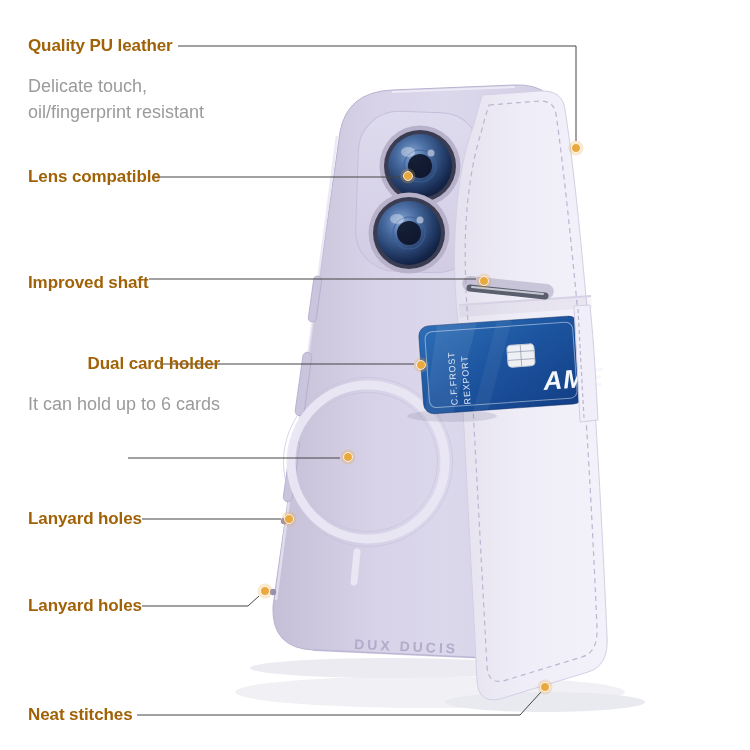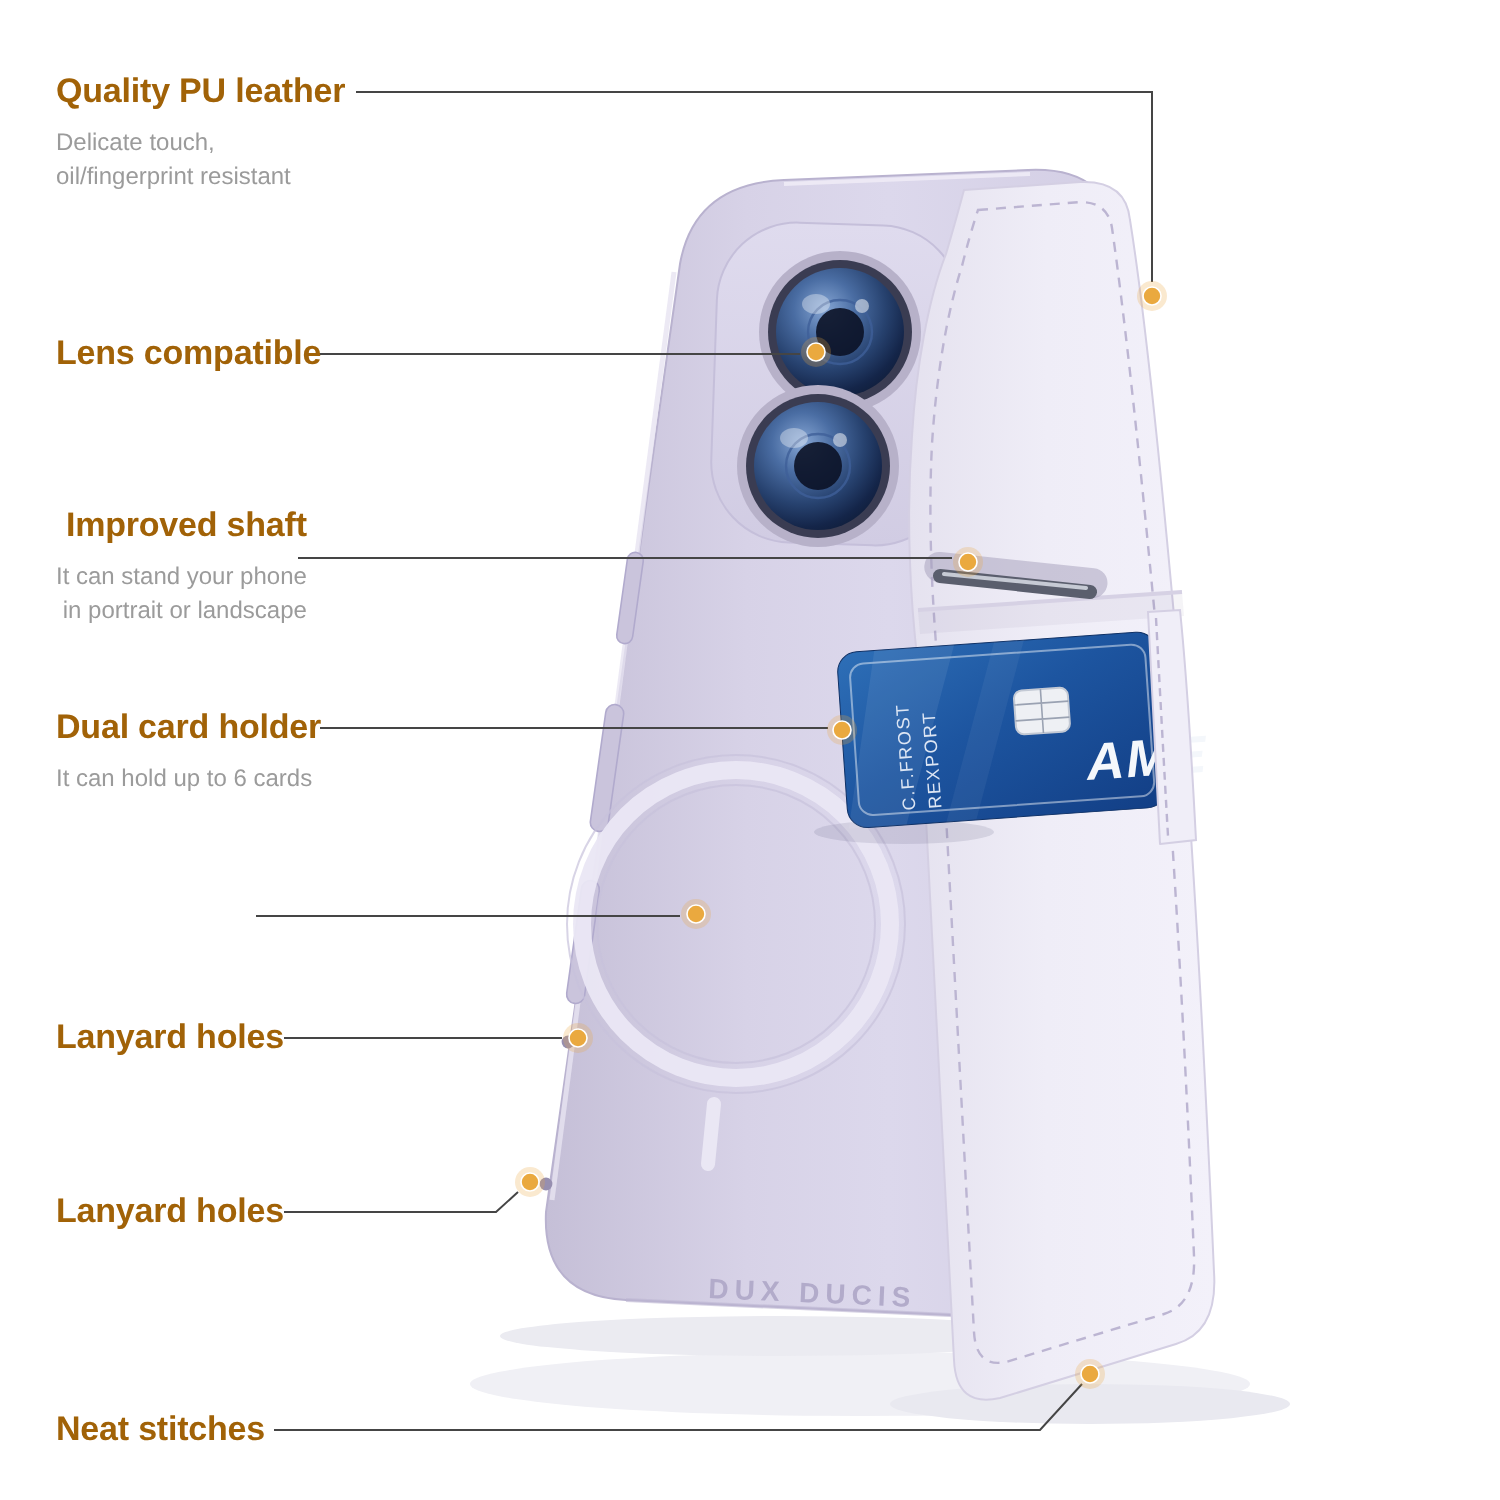--- a/index.html
+++ b/index.html
@@ -1,26 +1,26 @@
 <!DOCTYPE html>
 <html><head>
 <meta charset="utf-8">
 <style>
   html,body{margin:0;padding:0;background:#ffffff;}
   body{width:750px;height:750px;overflow:hidden;font-family:"Liberation Sans",sans-serif;}
   .stage{position:relative;width:750px;height:750px;background:#ffffff;}
   svg.scene{position:absolute;left:0;top:0;}
   .callout{position:absolute;left:28px;z-index:5;}
   .co-title{font-size:17px;font-weight:700;color:#a16207;letter-spacing:-0.1px;line-height:1.25;white-space:pre-line;}
-  .co-desc{margin-top:7px;font-size:12px;color:#9b9b9b;line-height:1.42;white-space:pre-line;}
+  .co-desc{margin-top:18px;font-size:18px;color:#9b9b9b;line-height:1.42;white-space:pre-line;}
   .co-desc:empty{display:none;}
   #co-1{top:35px;}
   #co-2{top:166px;}
-  #co-3{top:252px;text-align:right;}
-  #co-4{top:353px;}
+  #co-3{top:272px;}
+  #co-4{top:353px;text-align:right;}
   #co-5{top:426px;}
   #co-6{top:508px;}
   #co-7{top:595px;}
   #co-8{top:704px;}
   .callout-line{fill:none;stroke:#454545;stroke-width:1;}
 </style>
 </head>
 <body>
 
 <div class="stage">
@@ -195,22 +195,20 @@
   <div class="callout" id="co-1">
     <div class="co-title">Quality PU leather</div>
     <div class="co-desc">Delicate touch,
 oil/fingerprint resistant</div>
   </div>
   <div class="callout" id="co-2">
     <div class="co-title">Lens compatible</div>
   </div>
   <div class="callout" id="co-3">
     <div class="co-title">Improved shaft</div>
-    <div class="co-desc">It can stand your phone
-in portrait or landscape</div>
   </div>
   <div class="callout" id="co-4">
     <div class="co-title">Dual card holder</div>
     <div class="co-desc">It can hold up to 6 cards</div>
   </div>
   <div class="callout" id="co-6">
     <div class="co-title">Lanyard holes</div>
 
   </div>
   <div class="callout" id="co-7">

